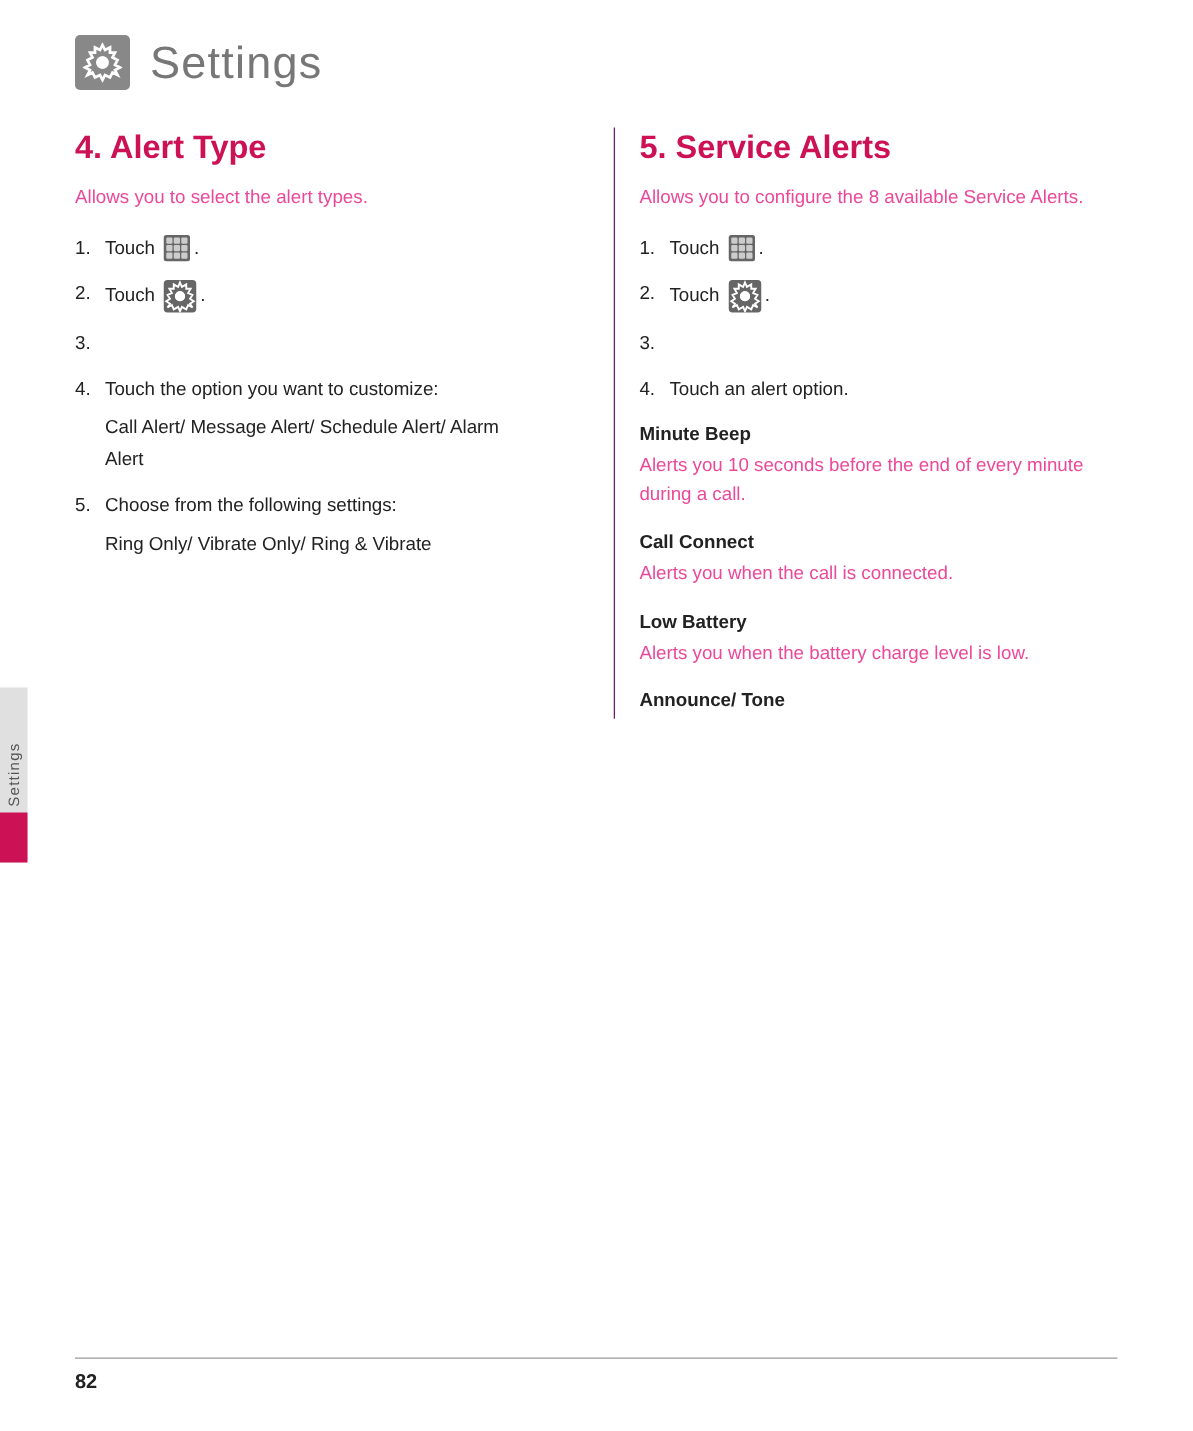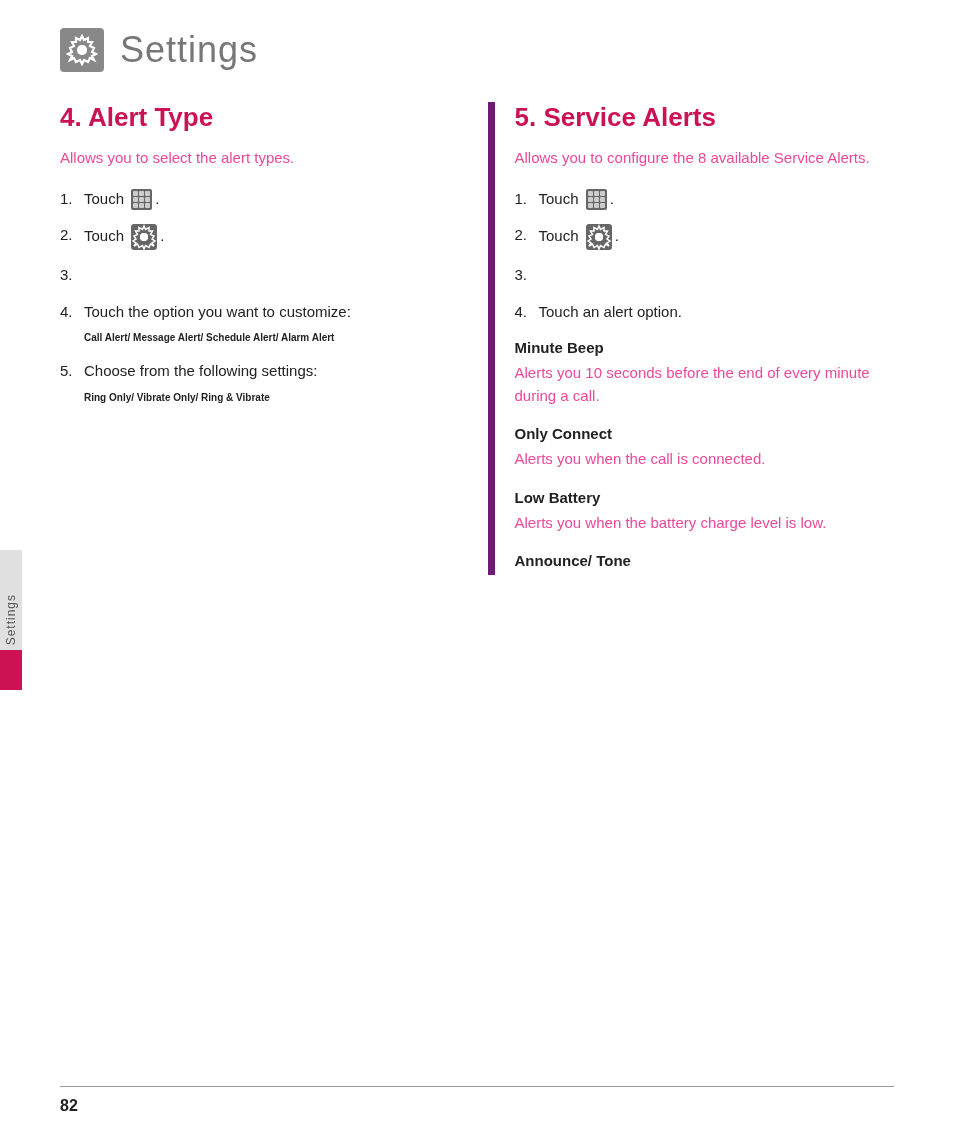--- a/index.html
+++ b/index.html
@@ -52,21 +52,21 @@
     }
 
     .left-col {
       flex: 1;
       padding-right: 20px;
     }
 
     .right-col {
       flex: 1;
       padding-left: 20px;
-      border-left: 7px solid #701a75;
+      border-left: 1px solid #701a75;
     }
 
     .section-title {
       color: #cc1155;
       font-size: 26px;
       font-weight: bold;
       margin-bottom: 14px;
     }
 
     .section-desc {
@@ -94,22 +94,22 @@
       color: #222;
     }
 
     .step-text .bold {
       font-weight: bold;
     }
 
     .sub-list {
       margin-top: 6px;
       margin-left: 0px;
-      font-size: 10px;
-      font-weight: bold;
+      font-size: 15px;
+      font-weight: normal;
       line-height: 1.7;
     }
 
     .subsection-title {
       font-size: 15px;
       font-weight: bold;
       margin-top: 16px;
       margin-bottom: 6px;
     }
 
@@ -323,21 +323,21 @@
     </div>
 
     <div class="step">
       <span class="step-num">4.</span>
       <span class="step-text">Touch an alert option.</span>
     </div>
 
     <div class="subsection-title">Minute Beep</div>
     <div class="section-desc">Alerts you 10 seconds before the end of every minute during a call.</div>
 
-    <div class="subsection-title">Only Connect</div>
+    <div class="subsection-title">Call Connect</div>
     <div class="section-desc">Alerts you when the call is connected.</div>
 
     <div class="subsection-title">Low Battery</div>
     <div class="section-desc">Alerts you when the battery charge level is low.</div>
 
     <div class="subsection-title">Announce/ Tone</div>
   </div>
 </div>
 
 <div class="sidebar-tab">

